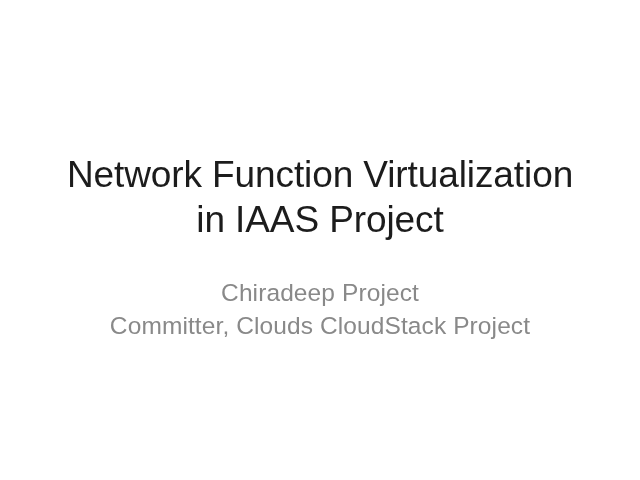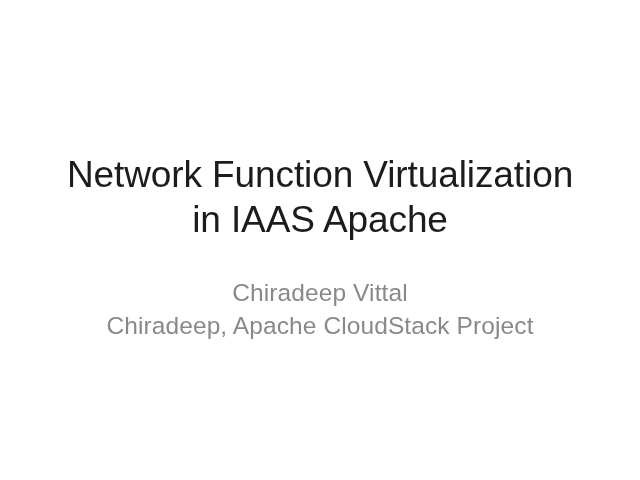--- a/index.html
+++ b/index.html
@@ -60,21 +60,21 @@
     white-space: nowrap;
   }
 </style>
 </head>
 <body>
 
 <div class="slide">
 
   <div class="title-block">
     <span class="title-line">Network Function Virtualization</span>
-    <span class="title-line">in IAAS Apache</span>
+    <span class="title-line">in IAAS Project</span>
   </div>
 
   <div class="subtitle-block">
-    <span class="subtitle-line">Chiradeep Vittal</span>
-    <span class="subtitle-line">Chiradeep, Apache CloudStack Project</span>
+    <span class="subtitle-line">Chiradeep Project</span>
+    <span class="subtitle-line">Committer, Clouds CloudStack Project</span>
   </div>
 
 </div>
 
 </body></html>

